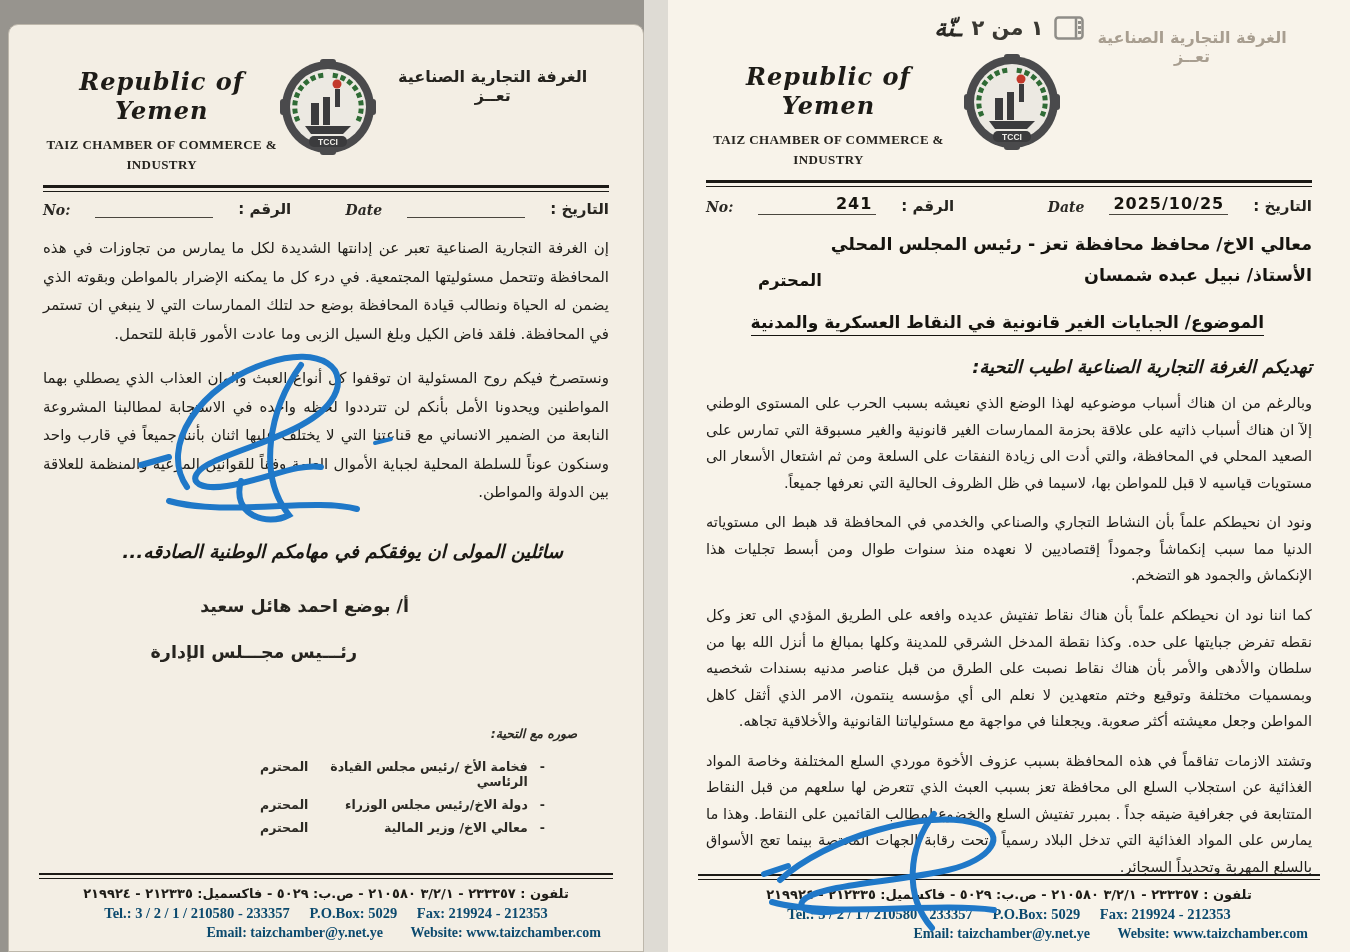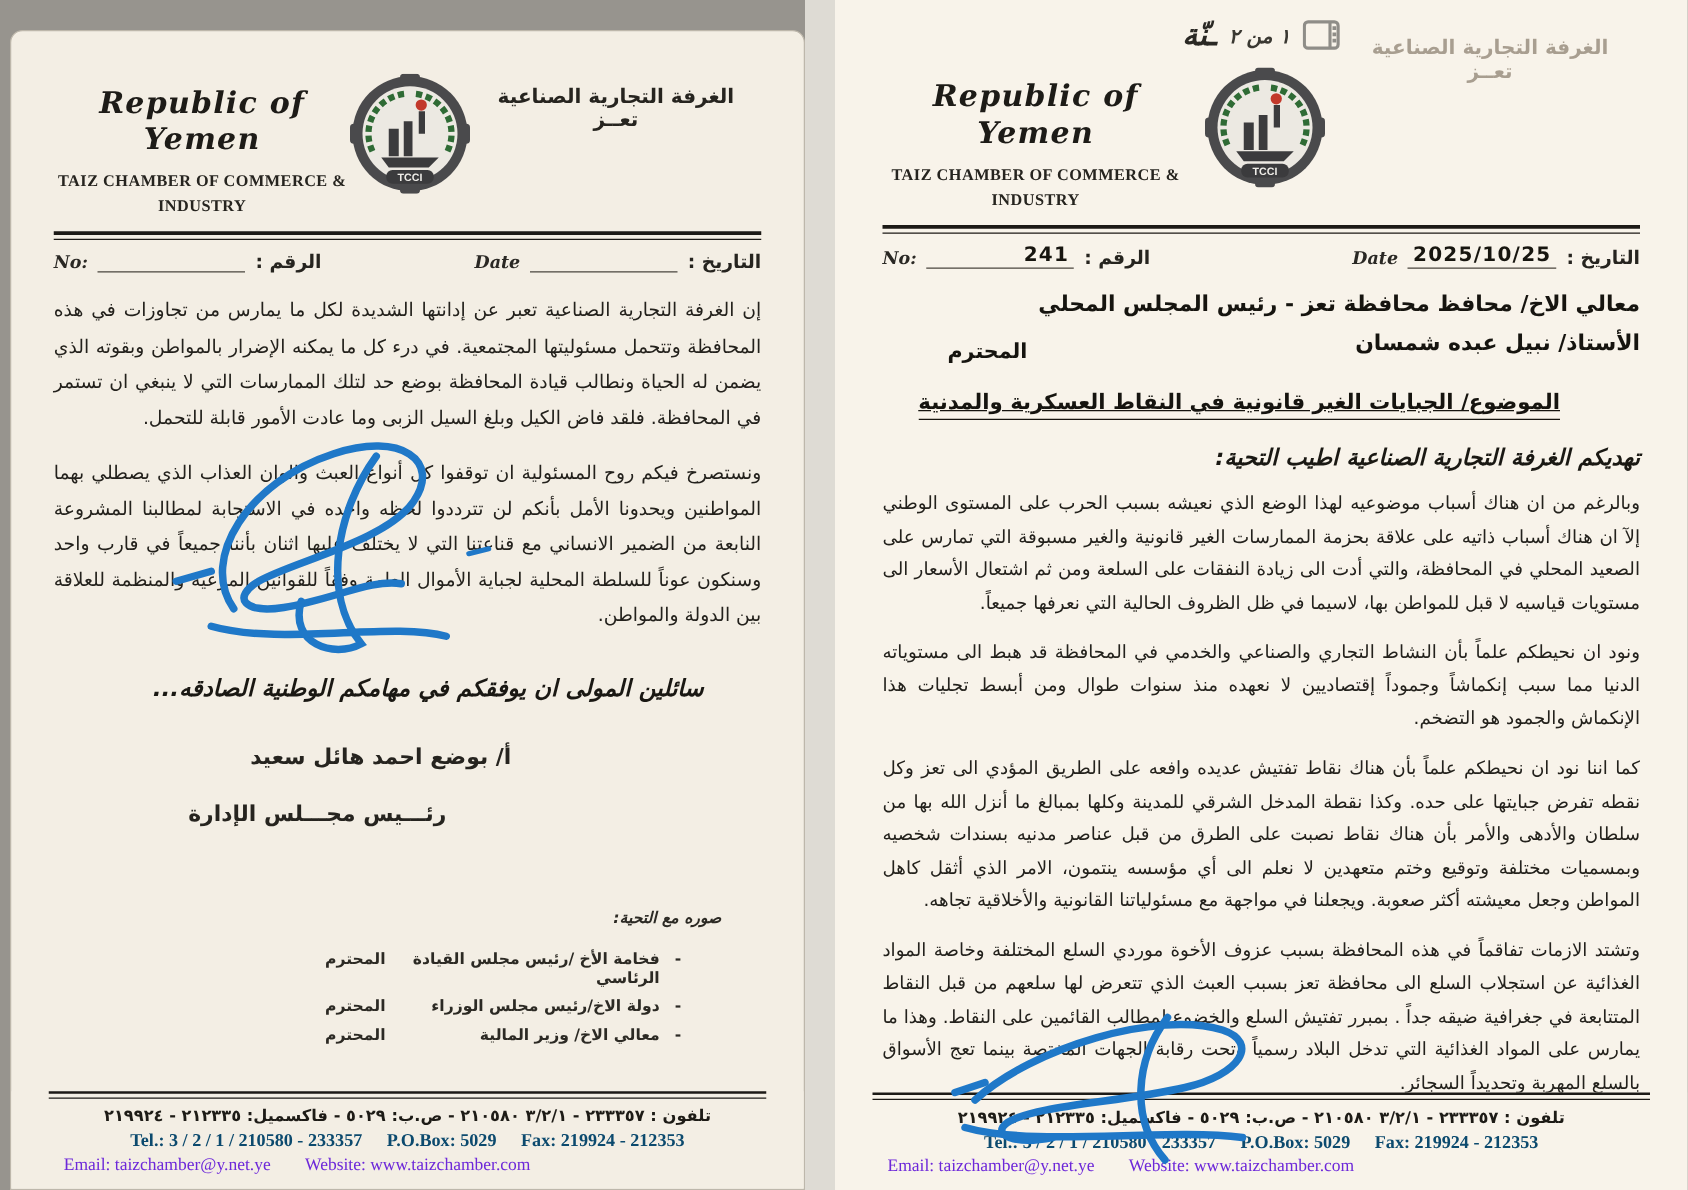--- a/index.html
+++ b/index.html
@@ -50,27 +50,27 @@
   }
   .lh-ar .line1 { font-size:16px; font-weight:bold; margin-top:12px; letter-spacing:1px; }
   .lh-ar .line2 { font-size:16px; font-weight:bold; letter-spacing:3px; }
   .lh-ar.faded .line1, .lh-ar.faded .line2 { color:#95897a; text-shadow:none; opacity:.8; filter:blur(.3px); }
 
   .page-tag {
     direction:rtl; display:flex; align-items:center; gap:10px;
     justify-content:center; margin-bottom:6px; margin-top:4px;
   }
   .page-tag .frag { font-size:24px; font-weight:bold; font-style:italic; color:#2a2824; }
-  .page-tag .num { font-size:16px; font-weight:bold; color:#3a3832; font-style:italic; }
+  .page-tag .num { font-size:21px; font-weight:bold; color:#3a3832; }
 
   .dbl-rule { margin-top:10px; border-top:3px solid #1c1a16; border-bottom:1.5px solid #1c1a16; height:7px; }
   .ftr-rule { border-top:2.5px solid #1c1a16; border-bottom:1.5px solid #1c1a16; height:6px; }
 
   .ref-row { display:flex; justify-content:space-between; margin-top:8px; align-items:flex-end; }
-  .ref-group { display:flex; align-items:flex-end; gap:8px; }
+  .ref-group { display:flex; align-items:flex-end; gap:25px; }
   .ref-en { font-family:"DejaVu Serif", serif; font-style:italic; font-weight:bold; font-size:14px; color:#2a2824; }
   .ref-ar { font-size:15px; font-weight:bold; direction:rtl; }
   .ref-line {
     display:inline-block; min-width:118px; text-align:right;
     border-bottom:1.5px solid #4a463e;
     font-size:16px; font-weight:bold; letter-spacing:1px; color:#17150f;
     padding:0 4px 1px 4px; line-height:1.1;
   }
   .body-par {
     direction:rtl; text-align:justify;
@@ -78,23 +78,23 @@
     margin-top:13px;
   }
   .page-left .body-par { font-size:15px; line-height:1.9; margin-top:16px; }
 
   .to-block { direction:rtl; margin-top:14px; }
   .to-row { display:flex; justify-content:space-between; align-items:flex-end; padding-left:52px; }
   .to-line { font-size:17.5px; font-weight:bold; line-height:1.75; color:#16140f; }
   .honorific { font-size:16.5px; font-weight:bold; color:#16140f; }
 
   .subject {
-    direction:rtl; width:fit-content; margin:22px 64px 0 auto;
+    direction:rtl; width:fit-content; margin:22px 48px 0 auto;
     font-size:17px; font-weight:bold; color:#16140f;
-    border-bottom:1.8px solid #16140f; padding-bottom:3px;text-decoration:underline;
+    border-bottom:1.8px solid #16140f; padding-bottom:3px;
   }
   .greeting {
     direction:rtl; margin-top:20px;
     font-size:18px; font-weight:bold; font-style:italic; color:#1a1813;
     letter-spacing:.3px;
   }
 
   .prayer {
     direction:rtl; margin:34px 46px 0 0;
     font-size:18.5px; font-weight:bold; font-style:italic; color:#1a1813;
@@ -112,22 +112,22 @@
 
   
   .footer { position:absolute; left:0; bottom:0; width:100%; padding:0 30px 10px 30px; background:inherit; }
   .footer .phone-ar { direction:rtl; text-align:center; font-size:13px; font-weight:bold; margin-top:7px; color:#1d1b16; }
   .footer .tel-en {
     text-align:center; font-family:"Liberation Serif", serif; font-weight:bold;
     font-size:14.5px; margin-top:4px; color:#0c4a6e;
   }
   .footer .tel-en span { margin:0 8px; }
   .footer .mail-en {
-    text-align:left; font-family:"Liberation Serif", serif; font-weight:normal;
-    font-size:14px; margin-top:3px; color:#6d28d9;
+    text-align:right; font-family:"Liberation Serif", serif; font-weight:bold;
+    font-size:14px; margin-top:3px; color:#0c4a6e;
   }
   .footer .mail-en span { margin:0 12px; }
 
   .sig { position:absolute; pointer-events:none; }
   .sig-left { left:120px; top:322px; width:300px; height:190px; }
   .sig-right { left:88px; bottom:18px; width:270px; height:130px; z-index:3; }
 
   .logo { width:96px; height:96px; flex:0 0 auto; margin-top:6px; }
 </style>
 </head>

